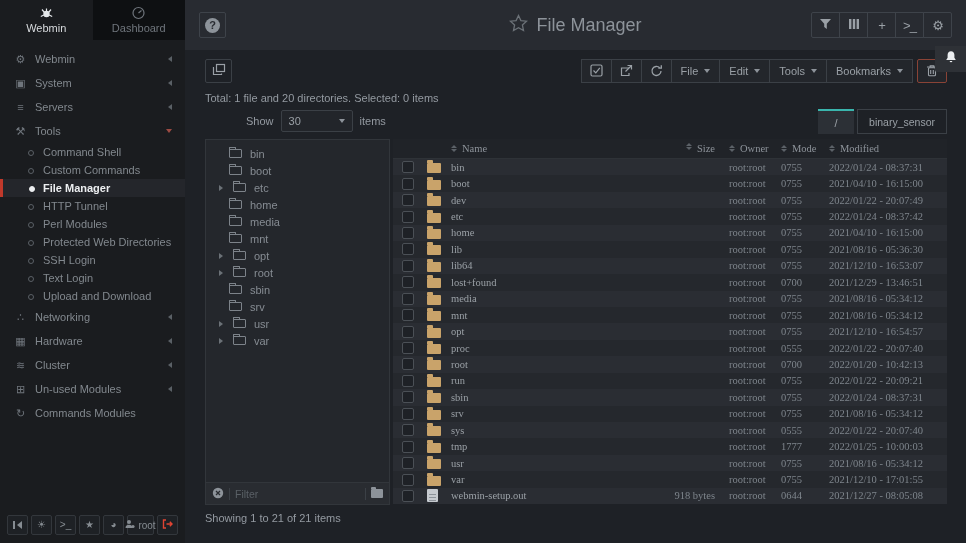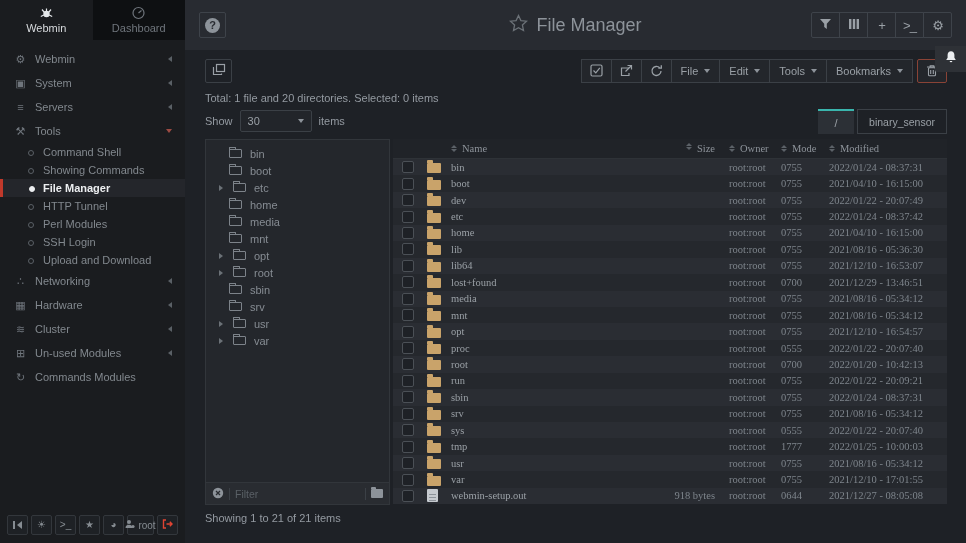--- a/index.html
+++ b/index.html
@@ -62,21 +62,21 @@
   .toolbar { display:flex; align-items:center; height:28px; flex-shrink:0; }
   .tool-btn { height:24px; border:1px solid #3b4046; background:#23262b; display:flex; align-items:center; justify-content:center;
     padding:4px 9px; color:#9aa0a6; font-size:11px; cursor:pointer; margin-left:-1px; gap:6px; }
   .tool-btn.icon-only { padding:0 8px; }
   .tool-group { margin-left:auto; display:flex; }
   .tool-btn.danger { border-color:#8a4336; margin-left:4px; border-radius:2px; }
   .caret { width:0; height:0; border-top:4px solid #8d939a; border-left:3.5px solid transparent; border-right:3.5px solid transparent; }
   .copy-btn { width:27px; height:24px; border:1px solid #3b4046; border-radius:2px; display:flex; align-items:center; justify-content:center; cursor:pointer; }
 
   .total-line { font-size:11px; color:#949aa1; margin:7px 0 5px; }
-  .show-row { display:flex; align-items:flex-end; margin-bottom:5px; }
+  .show-row { display:flex; align-items:flex-end; margin-bottom:5px;margin-left:41px; }
   .show-left { display:flex; align-items:center; gap:7px; font-size:11px; color:#949aa1; padding-bottom:2px; }
   .page-select { width:72px; height:22px; border:1px solid #3b4046; border-radius:2px; background:#22252a;
     display:flex; align-items:center; padding:0 7px; cursor:pointer; color:#9aa0a6; font-size:11px; }
   .page-select .caret { margin-left:auto; }
   .crumbs { margin-left:auto; display:flex; }
   .crumb-root { min-width:36px; height:25px; background:#2c3036; border-top:2px solid #3ab5ad; display:flex; align-items:center;
     justify-content:center; font-size:11px; color:#9aa0a6; cursor:pointer; }
   .crumb-tab { height:25px; border:1px solid #3b4046; margin-left:3px; display:flex; align-items:center; padding:0 11px;
     font-size:10.5px; color:#9aa0a6; cursor:pointer; }
 
@@ -184,21 +184,21 @@
         </div>
 
         <div class="nav-item sub">
           <span class="nav-glyph"></span>
           <span class="nav-label">Command Shell</span>
           <span class="nav-chev"></span>
         </div>
 
         <div class="nav-item sub">
           <span class="nav-glyph"></span>
-          <span class="nav-label">Showing Commands</span>
+          <span class="nav-label">Custom Commands</span>
           <span class="nav-chev"></span>
         </div>
 
         <div class="nav-item sub active">
           <span class="nav-glyph"></span>
           <span class="nav-label">File Manager</span>
           <span class="nav-chev"></span>
         </div>
 
         <div class="nav-item sub">
@@ -206,28 +206,38 @@
           <span class="nav-label">HTTP Tunnel</span>
           <span class="nav-chev"></span>
         </div>
 
         <div class="nav-item sub">
           <span class="nav-glyph"></span>
           <span class="nav-label">Perl Modules</span>
           <span class="nav-chev"></span>
         </div>
 
+        <div class="nav-item sub">
+          <span class="nav-glyph"></span>
+          <span class="nav-label">Protected Web Directories</span>
+          <span class="nav-chev"></span>
+        </div>
 
         <div class="nav-item sub">
           <span class="nav-glyph"></span>
           <span class="nav-label">SSH Login</span>
           <span class="nav-chev"></span>
         </div>
 
 
+        <div class="nav-item sub">
+          <span class="nav-glyph"></span>
+          <span class="nav-label">Text Login</span>
+          <span class="nav-chev"></span>
+        </div>
 
         <div class="nav-item sub">
           <span class="nav-glyph"></span>
           <span class="nav-label">Upload and Download</span>
           <span class="nav-chev"></span>
         </div>
 
         <div class="nav-item cat collapsed">
           <span class="nav-glyph">∴</span>
           <span class="nav-label">Networking</span>

